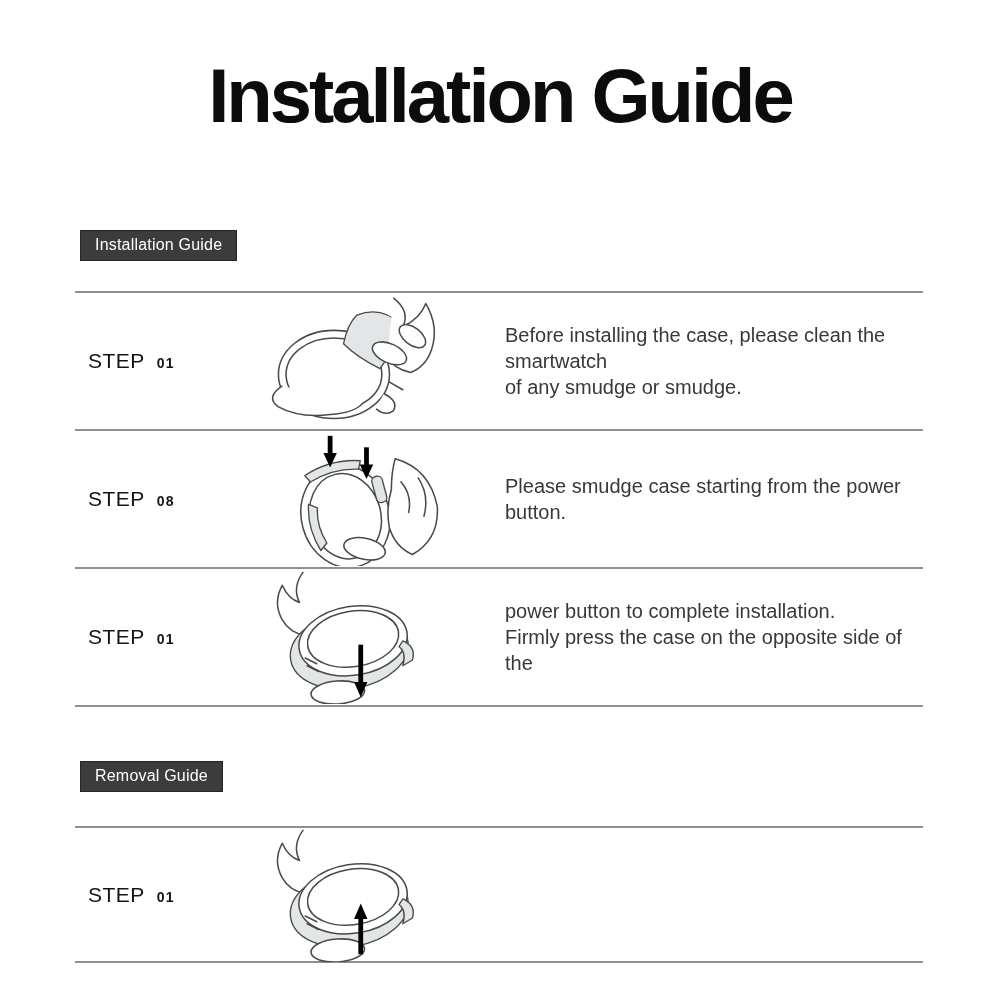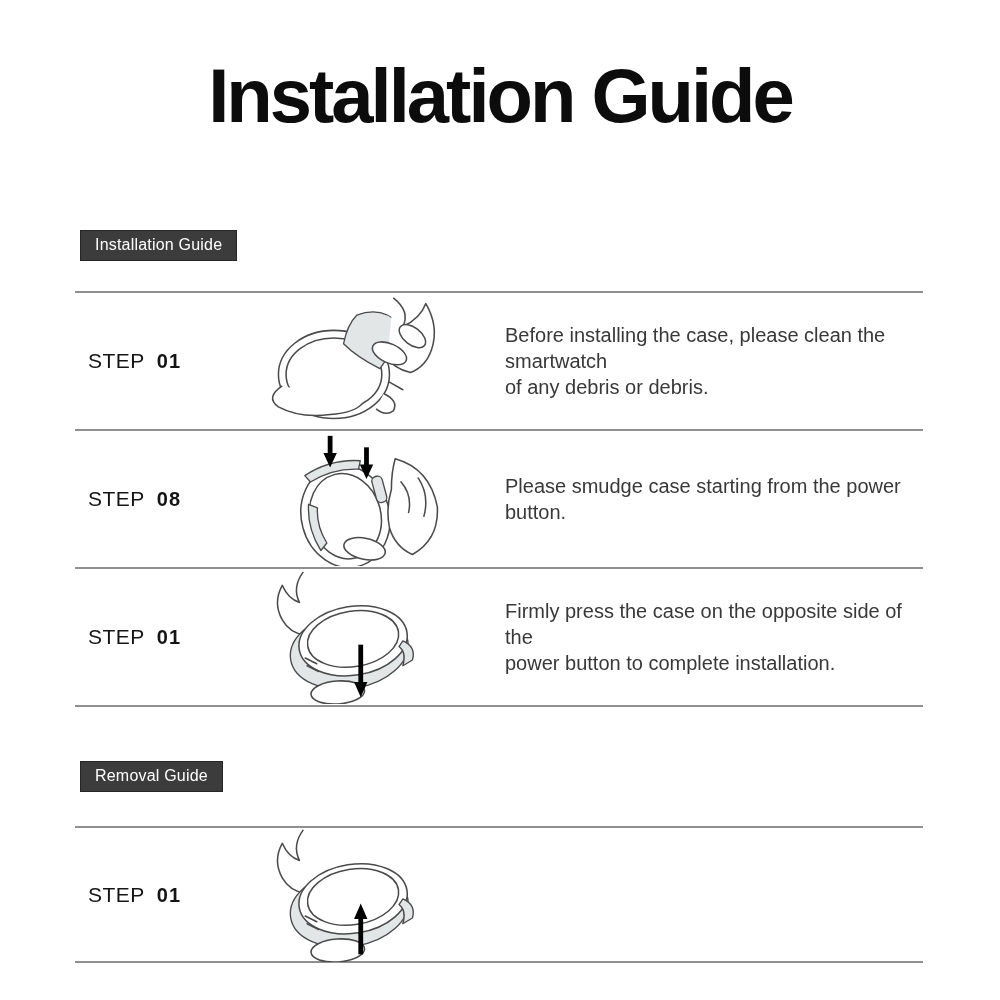--- a/index.html
+++ b/index.html
@@ -30,21 +30,21 @@
   .steps-removal { top:826px; }
   .step-row {
     position:relative; height:138px;
     border-bottom:2px solid #8f8f8f;
   }
   .steps-removal .step-row { height:135px; }
   .step-label {
     position:absolute; left:13px; top:50%; transform:translateY(-50%);
     font-size:21px; color:#141414; letter-spacing:0.5px; white-space:nowrap;
   }
-  .step-number { font-weight:bold; font-size:20px; margin-left:12px; letter-spacing:1px; }
+  .step-number { font-weight:bold; font-size:14px; margin-left:12px; letter-spacing:1px; }
   .step-illu {
     position:absolute; left:148px; top:50%; transform:translateY(-50%);
     width:264px; height:134px;
     display:flex; align-items:center; justify-content:center;
   }
   .step-text {
     position:absolute; left:430px; right:6px; top:50%; transform:translateY(-50%);
     font-size:20px; line-height:26px; color:#383838;
   }
   svg .ln { fill:none; stroke:#4a4a4a; stroke-width:1.6; stroke-linecap:round; stroke-linejoin:round; }
@@ -74,21 +74,21 @@
         <path class="lnw" d="M140 104 Q156 112 150 122 Q142 128 132 120"></path>
         <path class="ln" d="M146 92 L160 100"></path>
         <path class="gry" d="M112 22 Q138 12 158 32 Q152 58 136 78 Q112 66 98 52 Q102 32 112 22 Z"></path>
         <path class="lnw" d="M150 4 Q168 18 160 34 Q178 26 184 10 Q198 34 190 58 Q184 76 168 82 Q150 78 144 66"></path>
         <ellipse class="lnw" cx="146" cy="62" rx="19" ry="10" transform="rotate(24 146 62)"></ellipse>
         <ellipse class="lnw" cx="170" cy="44" rx="16" ry="9" transform="rotate(38 170 44)"></ellipse>
       </svg>
     </div>
     <div class="step-text">
       <div>Before installing the case, please clean the smartwatch</div>
-      <div>of any debris or debris.</div>
+      <div>of any smudge or smudge.</div>
     </div>
   </div>
 
   <div class="step-row">
     <div class="step-label">
       <span>STEP</span><span class="step-number">08</span>
     </div>
     <div class="step-illu">
       <svg width="220" height="134" viewBox="0 0 220 140">
         <g transform="rotate(-15 100 88)">
@@ -123,22 +123,22 @@
         <ellipse class="lnw" cx="108" cy="74" rx="57" ry="36" transform="rotate(-9 108 74)"></ellipse>
         <ellipse class="ln" cx="108" cy="72" rx="48" ry="29" transform="rotate(-9 108 72)"></ellipse>
         <path class="gry" d="M160 74 Q174 80 170 94 L160 100 Q164 86 156 80 Z"></path>
         <path class="ln" d="M58 92 L70 98 M60 100 L72 106"></path>
         <ellipse class="lnw" cx="92" cy="128" rx="28" ry="12" transform="rotate(-4 92 128)"></ellipse>
         <line class="arw" x1="116" y1="78" x2="116" y2="120"></line>
         <polygon class="arwh" points="109,117 123,117 116,133"></polygon>
       </svg>
     </div>
     <div class="step-text">
+      <div>power button to complete installation.</div>
       <div>Firmly press the case on the opposite side of the</div>
-      <div>power button to complete installation.</div>
     </div>
   </div>
 
 </div>
 
 <div class="badge badge-removal">Removal Guide</div>
 
 <div class="steps-block steps-removal">
 
   <div class="step-row">

